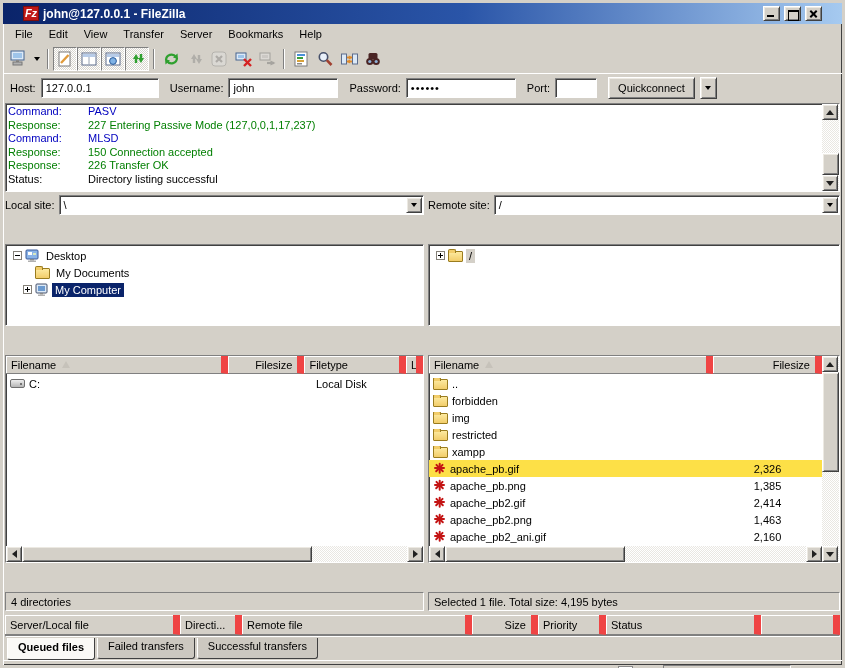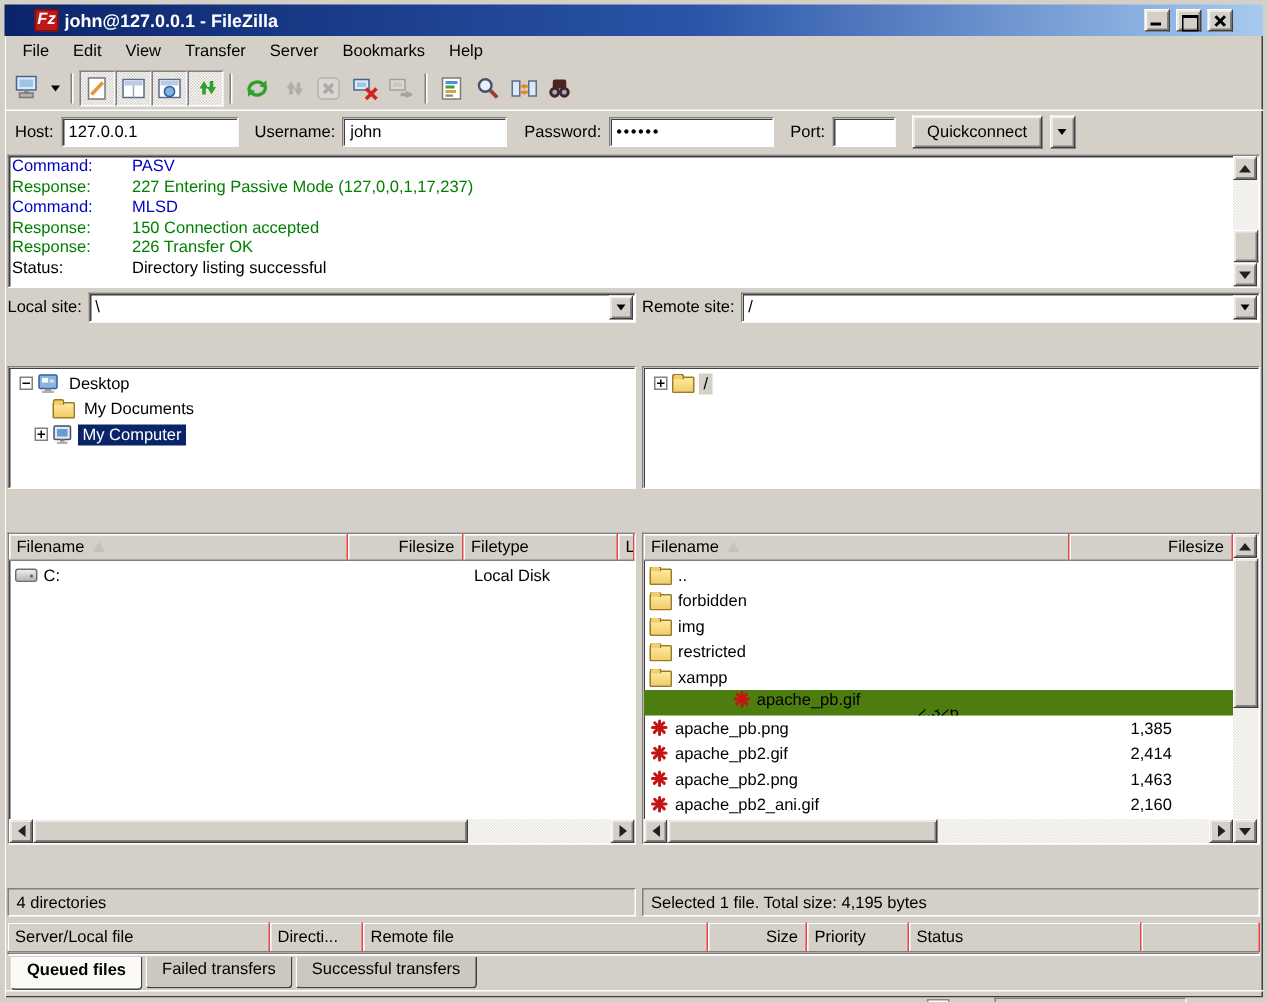--- a/index.html
+++ b/index.html
@@ -97,29 +97,29 @@
   .tlabel { padding:1px 3px; }
   .sel-active { background:#0a246a; color:#fff; }
   .sel-inactive { background:#d4d0c8; }
   .exp { width:9px; height:9px; background:#fff; border:1px solid #848078; position:relative; flex:0 0 auto; }
   .exp::before { content:""; position:absolute; left:1px; top:3px; width:5px; height:1px; background:#000; }
   .exp.plus::after { content:""; position:absolute; left:3px; top:1px; width:1px; height:5px; background:#000; }
   
   .listwrap { margin-top:2px; background:#fff; display:flex; flex:0 0 auto; height:208px; overflow:hidden; }
   .listmain { flex:1; display:flex; flex-direction:column; overflow:hidden; }
   .lheader { height:18px; display:flex; flex:0 0 auto; background:#d4d0c8; }
-  .hcell { background:#d4d0c8; border-right:1px solid #ef4444; border-bottom:1px solid #808080;
+  .hcell { background:#d4d0c8; border-right:7px solid #ef4444; border-bottom:1px solid #808080;
     box-shadow:inset 1px 1px 0 #fff; padding:0 5px; display:flex; align-items:center; gap:6px;
     white-space:nowrap; overflow:hidden; }
   .hcell.num { justify-content:flex-end; }
   .sortup { width:0; height:0; border-left:4px solid transparent; border-right:4px solid transparent;
     border-bottom:7px solid #c6c2ba; }
   .lrows { flex:1; overflow:hidden; padding-top:1px; }
   .lrow { height:17px; display:flex; align-items:center; white-space:nowrap; }
-  .lrow.rsel { background:#4d7c0f;flex-direction:column; }
+  .lrow.rsel { background:#fde047; }
   .cell { padding:0 4px; display:flex; align-items:center; gap:4px; overflow:hidden; }
   .cell.num { justify-content:center; }
   .statusline { margin-top:2px; height:19px; display:flex; align-items:center; padding:0 5px; flex:0 0 auto;
     border:1px solid; border-color:#808080 #fff #fff #808080; background:#d4d0c8; }
   
   .ic { flex:0 0 auto; display:inline-block; }
   .ic-folder { width:15px; height:11px; position:relative; margin-top:1px;
     background:linear-gradient(#fdeaa0,#f2cd6a); border:1px solid #9a7c1e; border-radius:1px; }
   .ic-folder::before { content:""; position:absolute; top:-3px; left:-1px; width:6px; height:3px;
     background:#f2cd6a; border:1px solid #9a7c1e; border-bottom:none; border-radius:2px 2px 0 0; }

